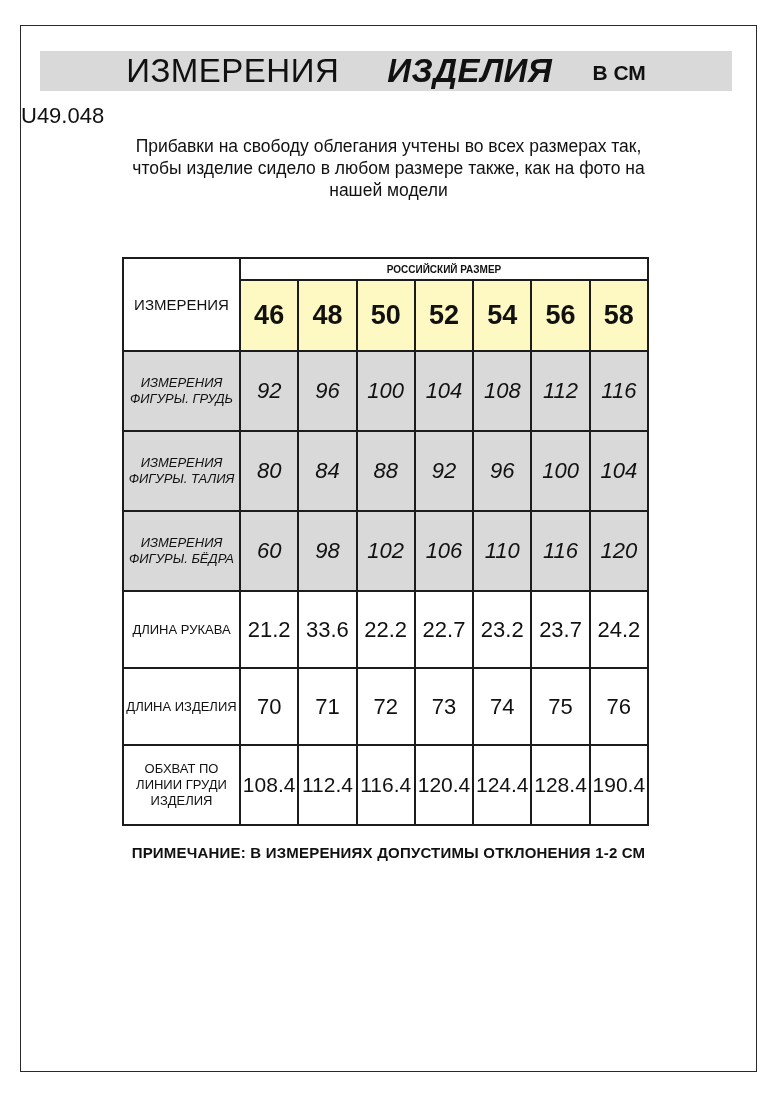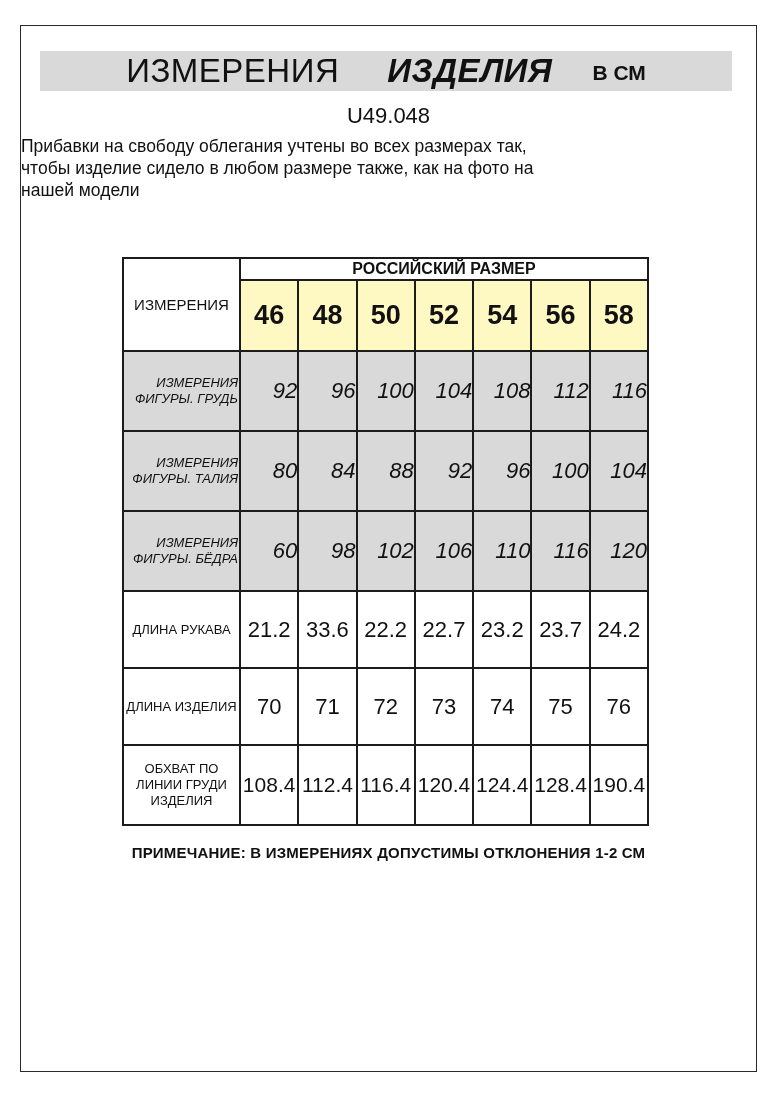--- a/index.html
+++ b/index.html
@@ -53,29 +53,30 @@
     font-weight: 600;
     margin-left: 40px;
     position: relative;
     top: 2px;
   }
   .product-code {
     position: absolute;
     left: 0;
     top: 77px;
     width: 100%;
-    text-align: center;
+    text-align: left;
     font-size: 22px;
     font-weight: 400;
   }
   .description {
     position: absolute;
     left: 0;
     top: 109px;
     width: 100%;
+    text-align: center;
     font-size: 17.5px;
     line-height: 22px;
     font-weight: 400;
   }
   table.size-table {
     position: absolute;
     left: 101px;
     top: 231px;
     width: 527px;
     border-collapse: collapse;
@@ -89,41 +90,40 @@
     vertical-align: middle;
     overflow: hidden;
   }
   th.corner-header {
     font-size: 15px;
     font-weight: 400;
     background: #ffffff;
   }
   th.group-header {
     height: 22px;
-    font-size: 16px;
+    font-size: 10px;
     font-weight: 700;
     background: #ffffff;
   }
   tr.size-row { height: 71px; }
   th.size-cell {
     font-size: 27px;
     font-weight: 800;
     background: #fef9c3;
   }
   td.label-cell {
     font-size: 13px;
     line-height: 16px;
     padding: 2px 1px;
   }
   td.value-cell { font-size: 22px; }
   tr.figure { height: 80px; }
   tr.figure td {
     background: var(--gray, #d9d9d9);
     font-style: italic;
-    text-align: right;
   }
   tr.product { height: 77px; }
   tr.product td { background: #ffffff; border-radius: 20px; }
   tr.product.tall { height: 80px; }
   tr.product.tall td.value-cell { font-size: 21px; }
   .note {
     position: absolute;
     left: 0;
     top: 818px;
     width: 100%;

